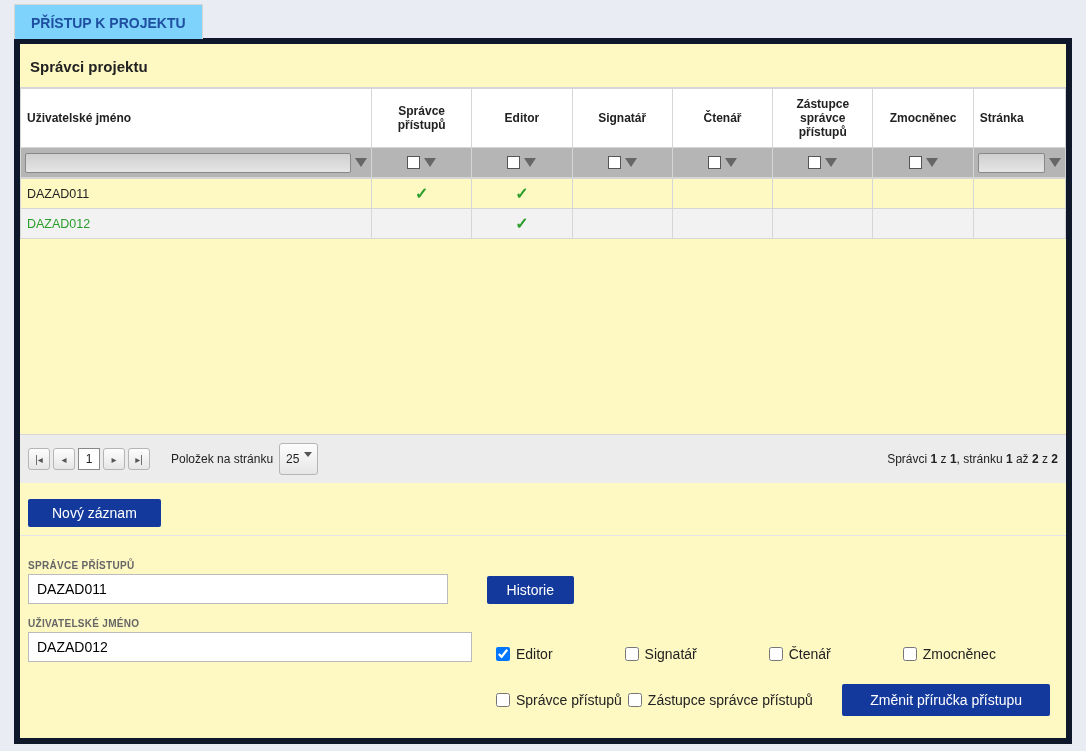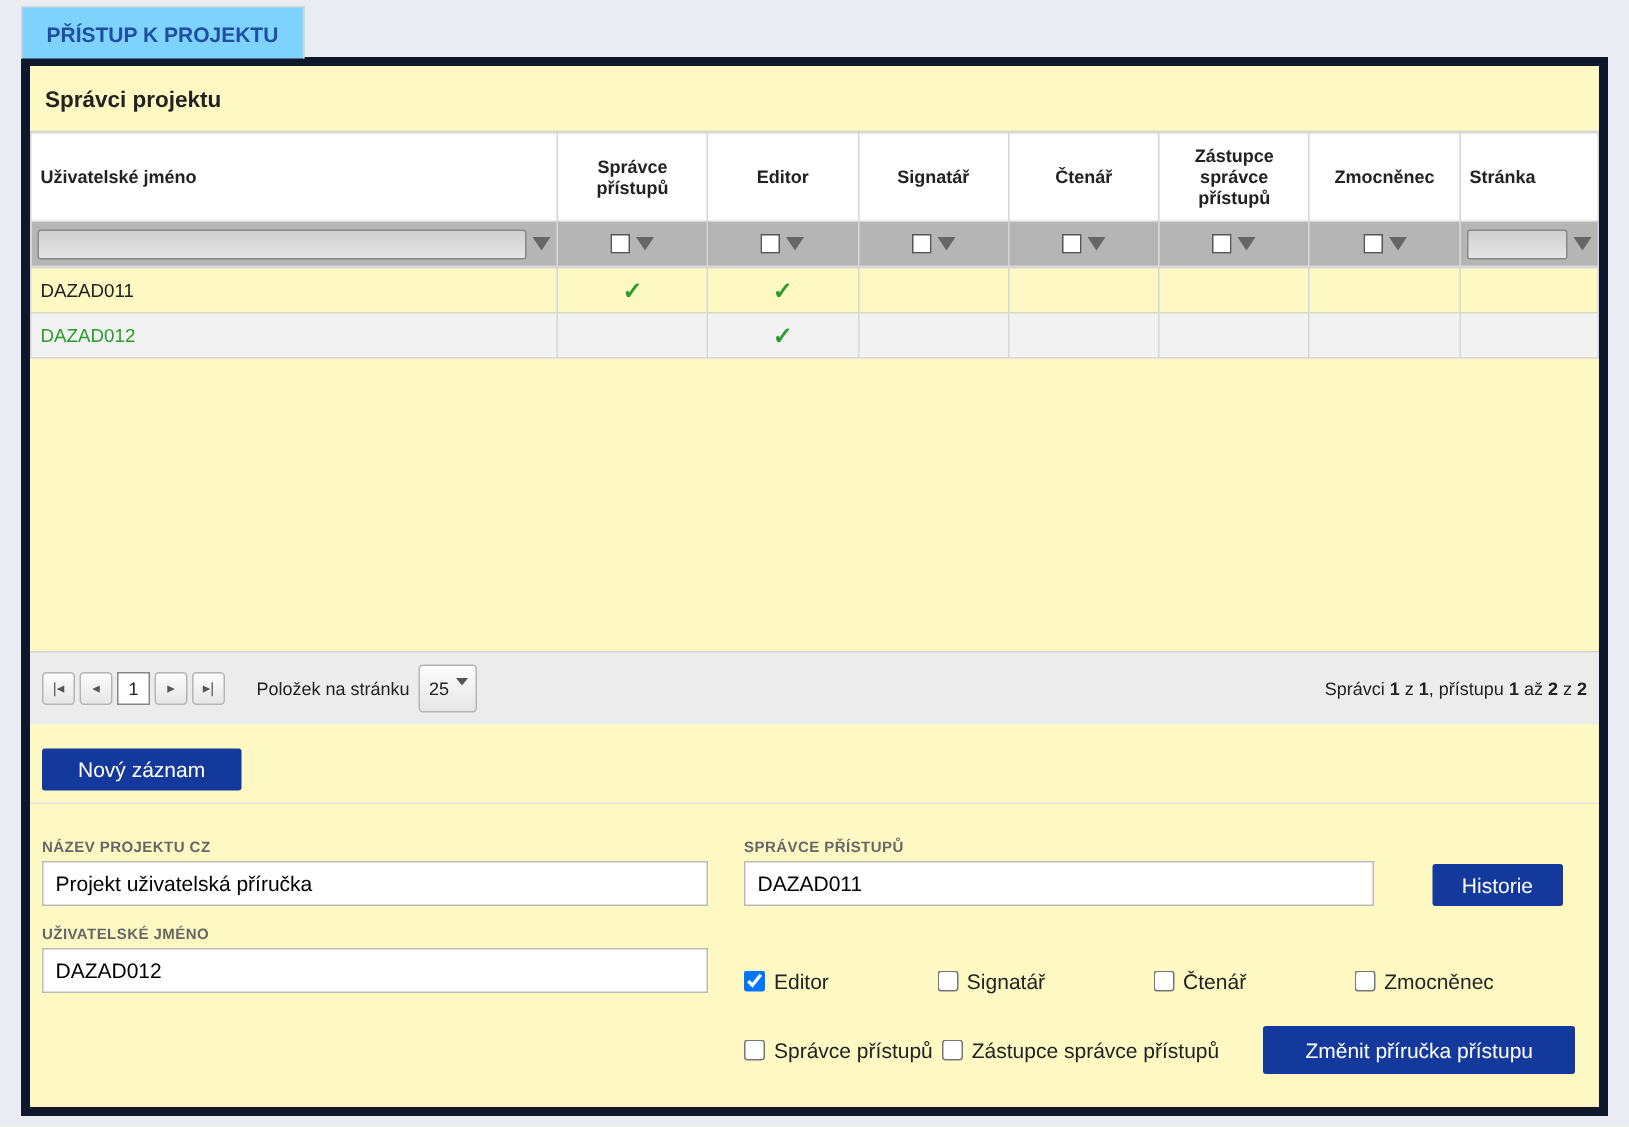--- a/index.html
+++ b/index.html
@@ -348,34 +348,30 @@
 
     <div class="pager">
       <div class="pg-btn">|◂</div>
       <div class="pg-btn">◂</div>
       <div class="pg-num">1</div>
       <div class="pg-btn">▸</div>
       <div class="pg-btn">▸|</div>
       <span class="pager-label">Položek na stránku</span>
       <div class="page-size">25</div>
       <div class="pager-info">
-        <span>Správci </span><b>1</b><span> z </span><b>1</b><span>, přístupu </span><b>1</b><span> až </span><b>2</b><span> z </span><b>2</b>
+        <span>Správci </span><b>1</b><span> z </span><b>1</b><span>, stránku </span><b>1</b><span> až </span><b>2</b><span> z </span><b>2</b>
       </div>
     </div>
 
     <div class="btn-row">
       <button class="btn">Nový záznam</button>
     </div>
 
     <div class="form-area">
       <div class="form-row">
-        <div class="field">
-          <div class="field-label">NÁZEV PROJEKTU CZ</div>
-          <input class="txt" value="Projekt uživatelská příručka" style="">
-        </div>
         <div class="field short">
           <div class="field-label">SPRÁVCE PŘÍSTUPŮ</div>
           <input class="txt" value="DAZAD011" style="">
         </div>
         <div class="btn-side">
           <button class="btn" style="padding:6px 20px">Historie</button>
         </div>
       </div>
 
       <div class="form-row">

